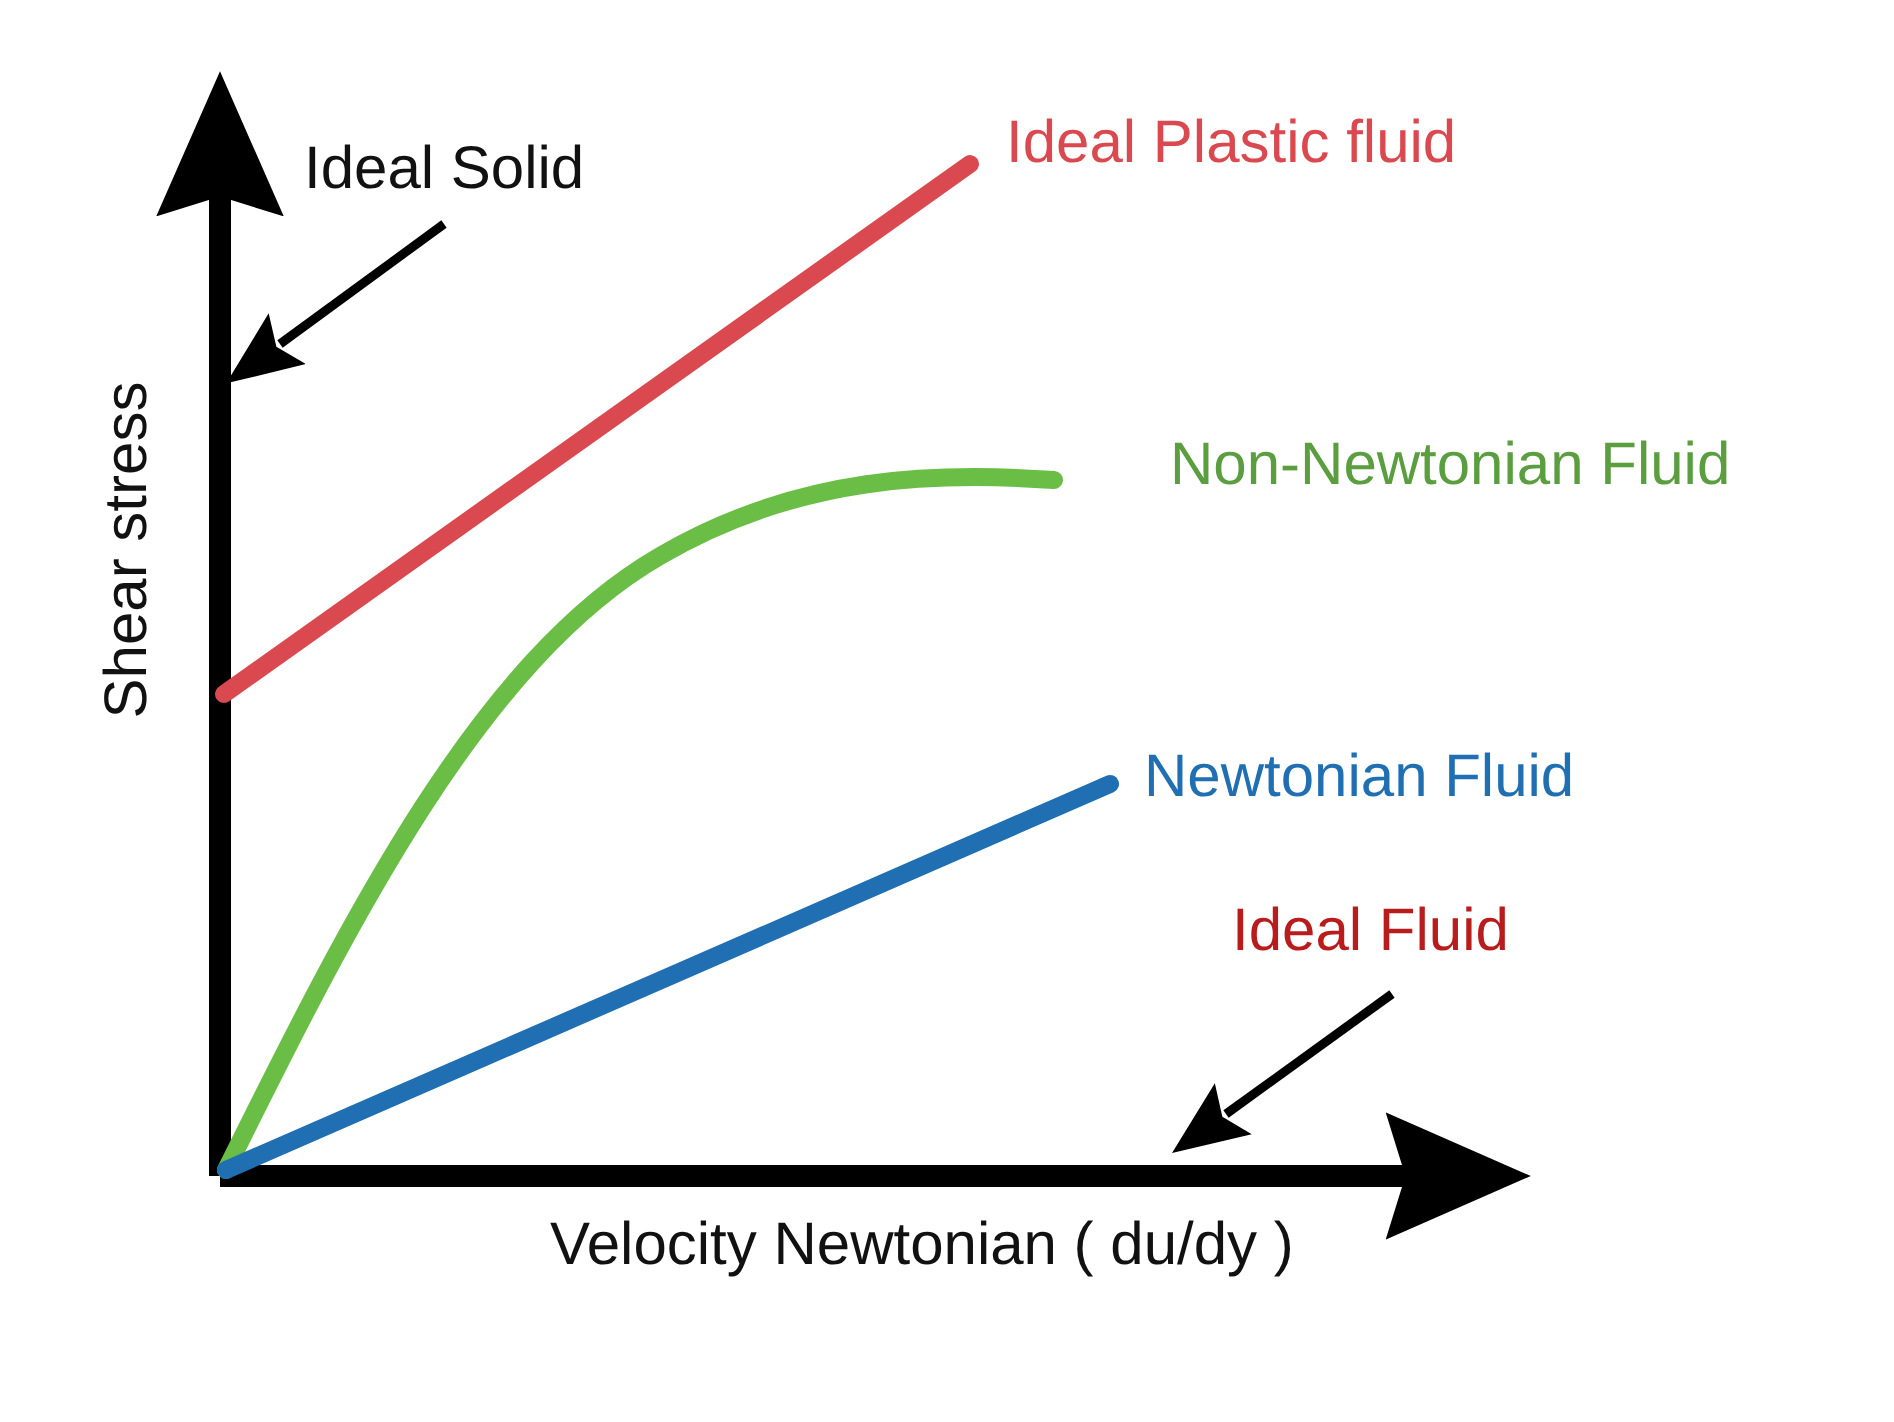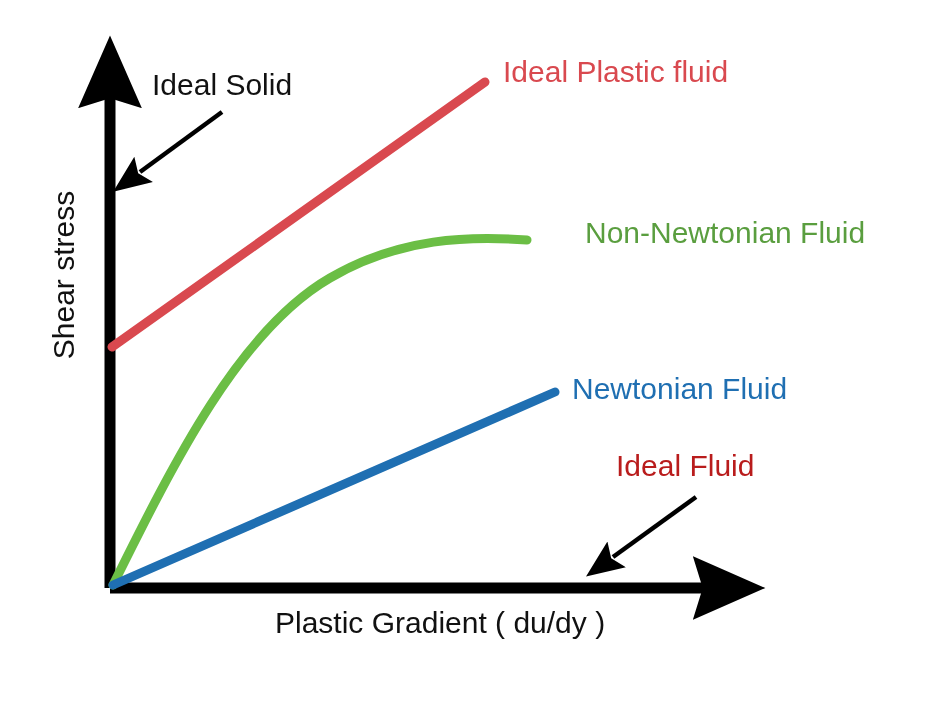--- a/index.html
+++ b/index.html
@@ -110,17 +110,17 @@
   <div class="lbl" id="label-ideal-plastic">Ideal Plastic fluid</div>
 
   <div class="lbl" id="label-non-newtonian">Non-Newtonian Fluid</div>
 
   <div class="lbl" id="label-ideal-solid">Ideal Solid</div>
 
   <div class="lbl" id="label-newtonian">Newtonian Fluid</div>
 
   <div class="lbl" id="label-ideal-fluid">Ideal Fluid</div>
 
-  <div class="lbl" id="label-xaxis">Plastic Gradient ( du/dy )</div>
+  <div class="lbl" id="label-xaxis">Velocity Newtonian ( du/dy )</div>
 
   <div class="lbl" id="label-yaxis">Shear stress</div>
 
 </div>
 
 </body></html>

